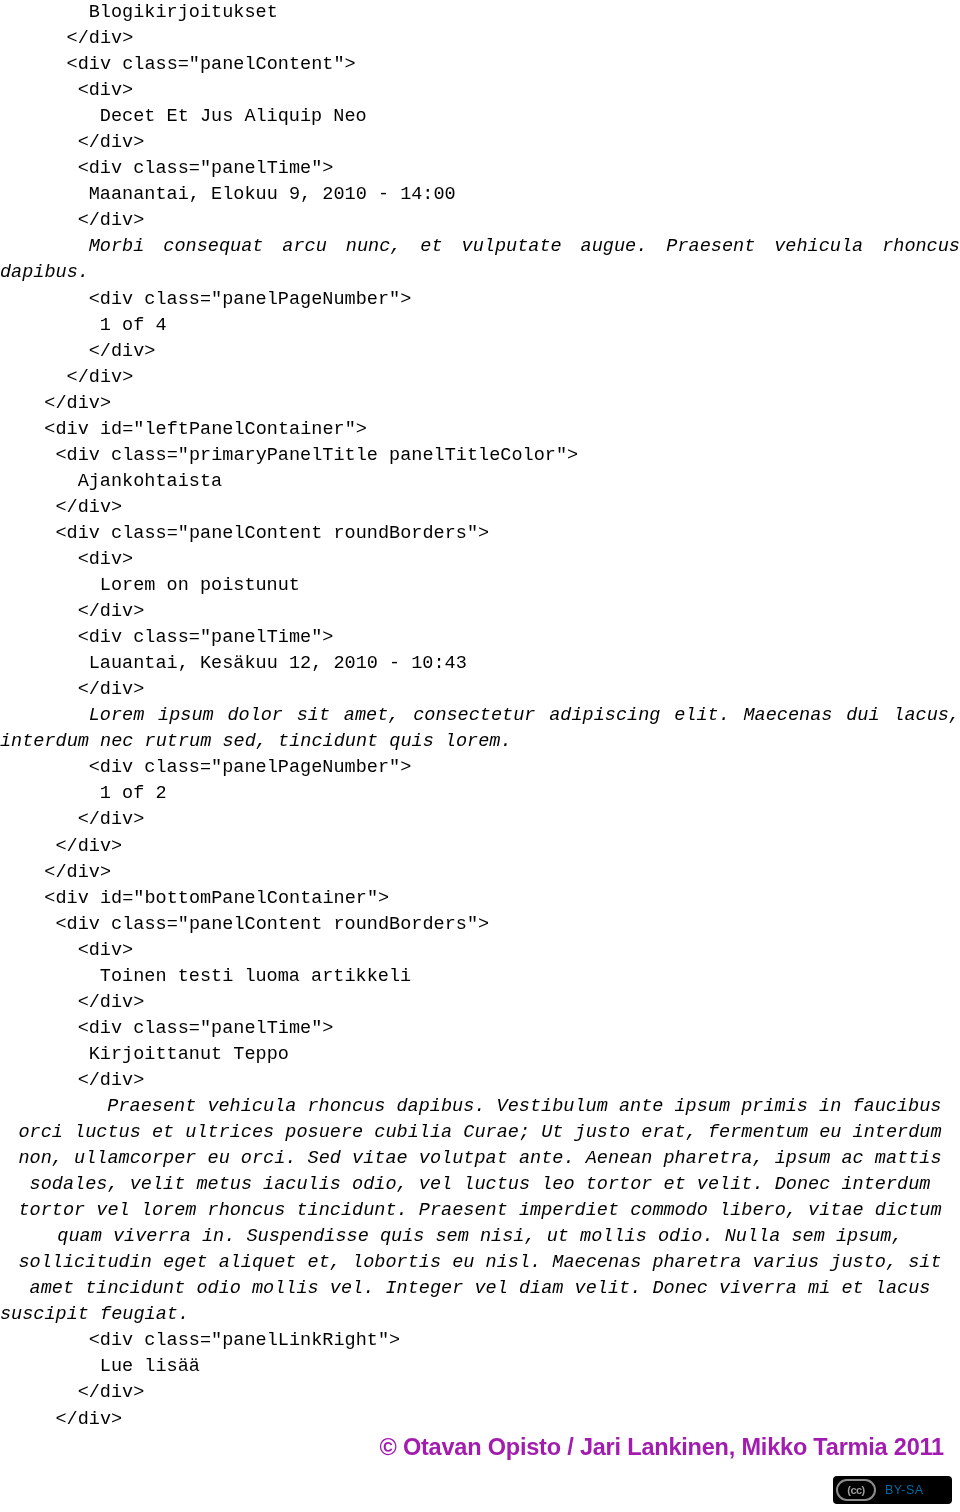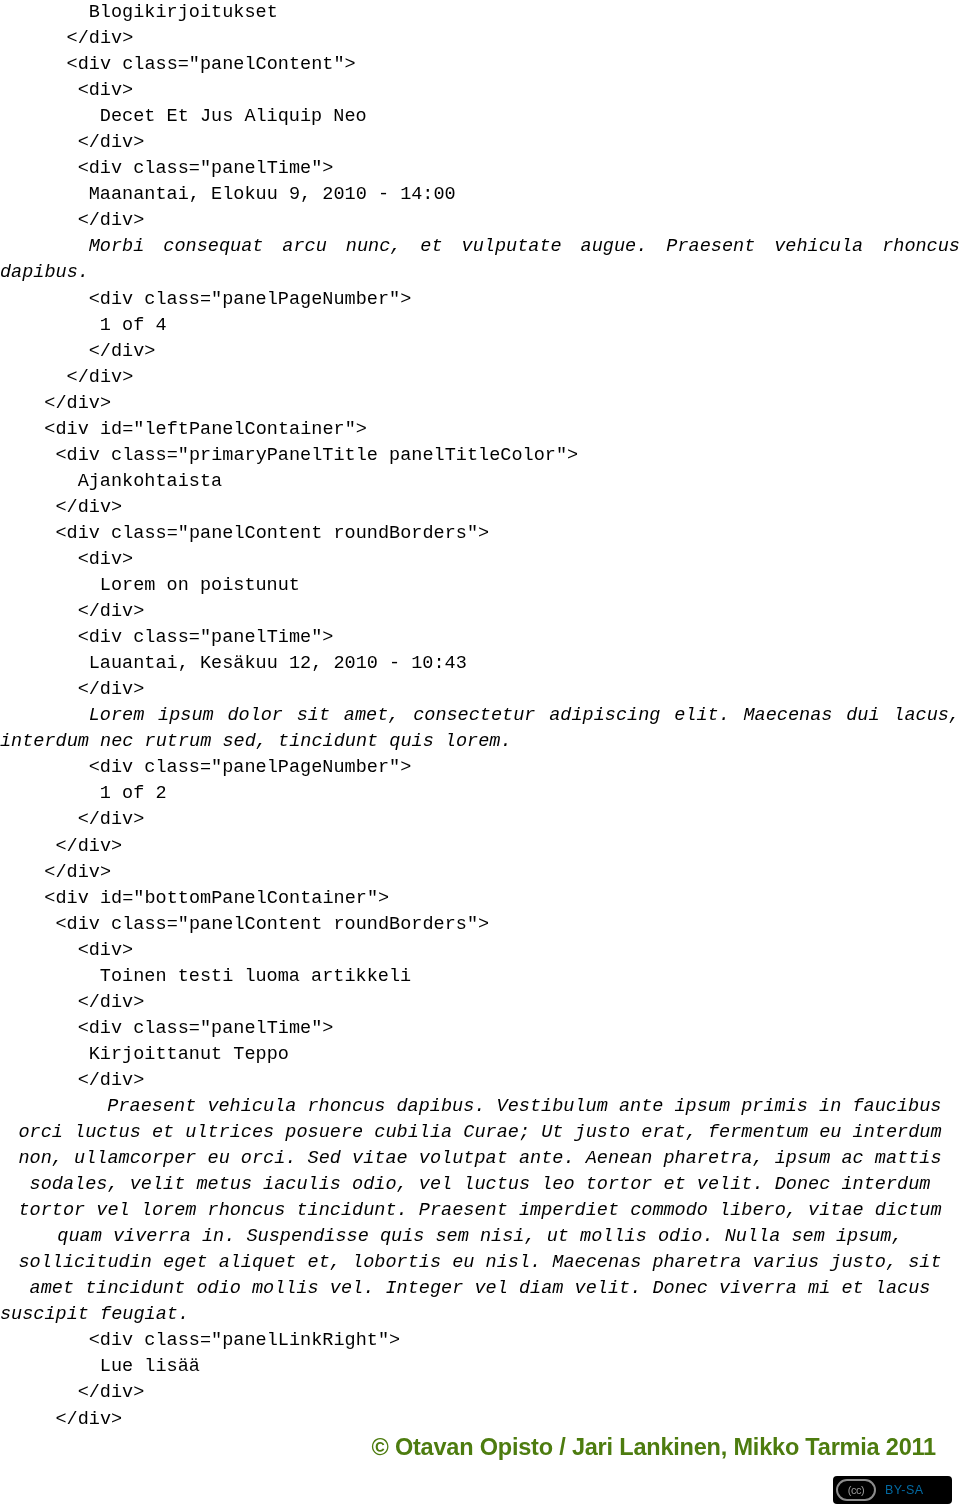--- a/index.html
+++ b/index.html
@@ -57,26 +57,26 @@
   #footer {
     position: absolute;
     left: 0;
     top: 1434px;
     width: 960px;
     height: 78px;
   }
 
   #copyright {
     position: absolute;
-    right: 24px;
+    right: 16px;
     top: 0px;
     font-family: "Liberation Sans", "DejaVu Sans", sans-serif;
     font-size: 23.5px;
     font-weight: bold;
-    color: #4d7c0f;
+    color: #a21caf;
     letter-spacing: -0.2px;
     white-space: nowrap;
   }
 
   #cc-badge {
     position: absolute;
     right: 8px;
     top: 42px;
     width: 119px;
     height: 28px;
@@ -91,21 +91,21 @@
 
   #cc-badge .cc-circle {
     width: 40px;
     height: 22px;
     border-radius: 11px;
     background: #000;
     border: 2px solid #8c8c8c;
     color: #9c9c9c;
     font-family: "Liberation Sans", "DejaVu Sans", sans-serif;
     font-size: 11px;
-    font-weight: normal;
+    font-weight: bold;
     display: flex;
     align-items: center;
     justify-content: center;
     box-sizing: border-box;
     letter-spacing: -0.5px;
     flex: 0 0 auto;
   }
 
   #cc-badge .cc-label {
     color: #0369a1;

